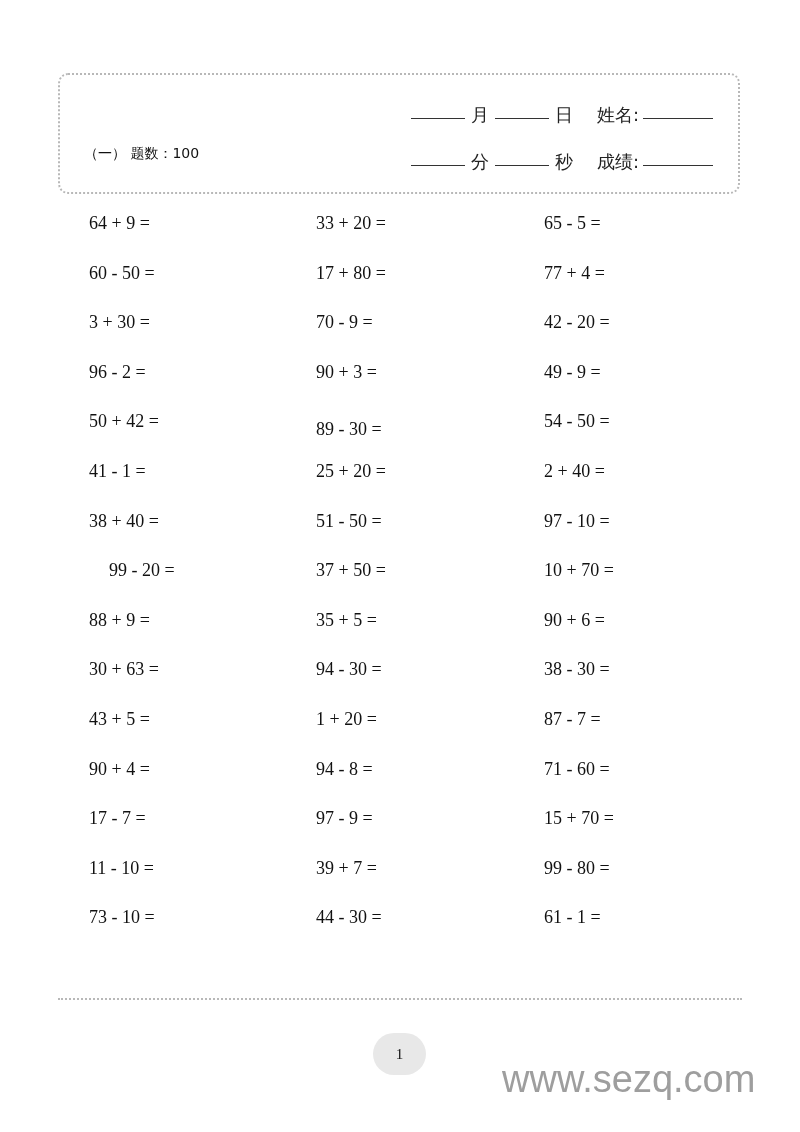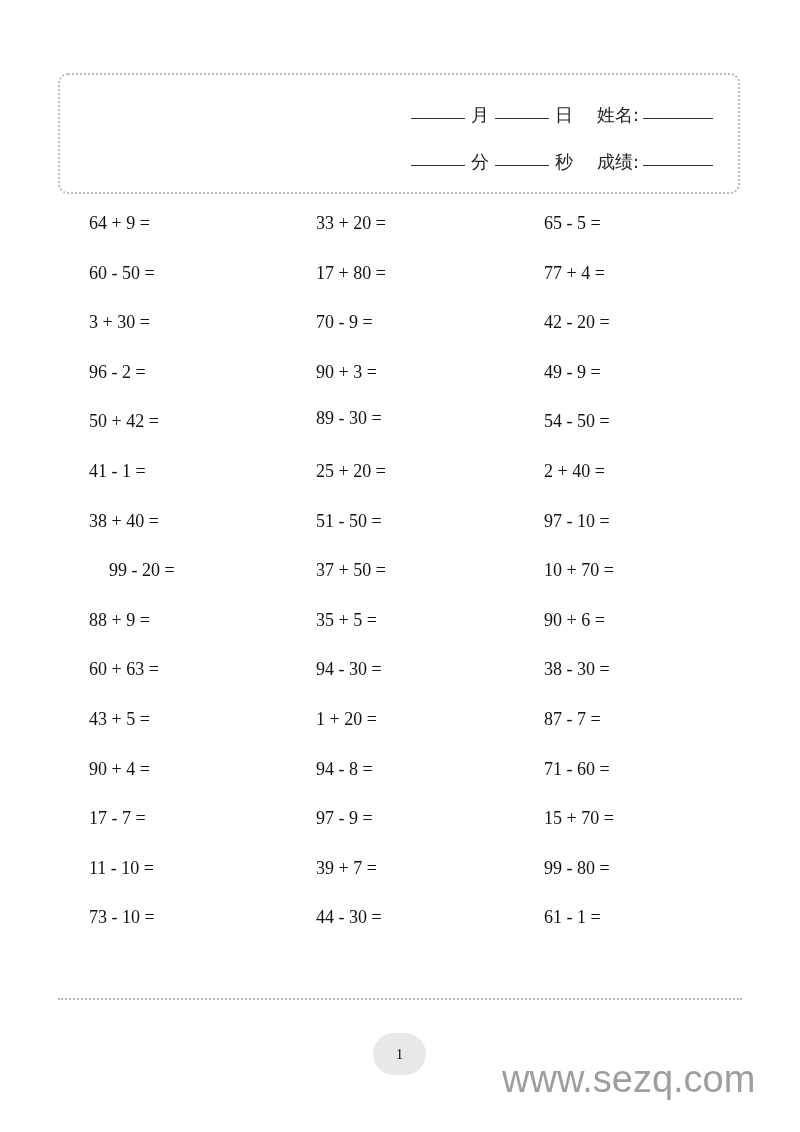--- a/index.html
+++ b/index.html
@@ -45,20 +45,21 @@
     .watermark {
       position: absolute; left: 502px; top: 1058px; font-family: "Liberation Sans", sans-serif;
       font-size: 38px; color: #9e9e9e; letter-spacing: 0px;
     }
   </style>
 </head>
 <body>
 
 <div class="header-box">
   <div class="range">
+    <span class="l2">（一）  题数：100</span>
   </div>
   <div class="info-row r1">
     <span class="blank"></span>
     <span class="unit">月</span>
     <span class="blank"></span>
     <span class="unit">日</span>
     <span class="gap"></span>
     <span>姓名:</span>
     <span class="blank long"></span>
   </div>
@@ -80,35 +81,35 @@
     <div class="cell" style="left: 89px; top: 263px;">60 - 50 =</div>
     <div class="cell" style="left: 316px; top: 263px;">17 + 80 =</div>
     <div class="cell" style="left: 544px; top: 263px;">77 + 4 =</div>
     <div class="cell" style="left: 89px; top: 312px;">3 + 30 =</div>
     <div class="cell" style="left: 316px; top: 312px;">70 - 9 =</div>
     <div class="cell" style="left: 544px; top: 312px;">42 - 20 =</div>
     <div class="cell" style="left: 89px; top: 362px; text-align: right;">96 - 2 =</div>
     <div class="cell" style="left: 316px; top: 362px;">90 + 3 =</div>
     <div class="cell" style="left: 544px; top: 362px;">49 - 9 =</div>
     <div class="cell" style="left: 89px; top: 411px;">50 + 42 =</div>
-    <div class="cell" style="left: 316px; top: 408px; text-align: right;">89 - 30 =</div>
+    <div class="cell" style="left: 316px; top: 419px; text-align: right;">89 - 30 =</div>
     <div class="cell" style="left: 544px; top: 411px;">54 - 50 =</div>
     <div class="cell" style="left: 89px; top: 461px;">41 - 1 =</div>
     <div class="cell" style="left: 316px; top: 461px;">25 + 20 =</div>
     <div class="cell" style="left: 544px; top: 461px;">2 + 40 =</div>
     <div class="cell" style="left: 89px; top: 511px;">38 + 40 =</div>
     <div class="cell" style="left: 316px; top: 511px;">51 - 50 =</div>
     <div class="cell" style="left: 544px; top: 511px;">97 - 10 =</div>
     <div class="cell" style="left: 89px; top: 560px; margin-left: 20px;">99 - 20 =</div>
     <div class="cell" style="left: 316px; top: 560px;">37 + 50 =</div>
     <div class="cell" style="left: 544px; top: 560px;">10 + 70 =</div>
     <div class="cell" style="left: 89px; top: 610px;">88 + 9 =</div>
     <div class="cell" style="left: 316px; top: 610px;">35 + 5 =</div>
     <div class="cell" style="left: 544px; top: 610px;">90 + 6 =</div>
-    <div class="cell" style="left: 89px; top: 659px;">60 + 63 =</div>
+    <div class="cell" style="left: 89px; top: 659px;">30 + 63 =</div>
     <div class="cell" style="left: 316px; top: 659px;">94 - 30 =</div>
     <div class="cell" style="left: 544px; top: 659px;">38 - 30 =</div>
     <div class="cell" style="left: 89px; top: 709px;">43 + 5 =</div>
     <div class="cell" style="left: 316px; top: 709px;">1 + 20 =</div>
     <div class="cell" style="left: 544px; top: 709px;">87 - 7 =</div>
     <div class="cell" style="left: 89px; top: 759px;">90 + 4 =</div>
     <div class="cell" style="left: 316px; top: 759px;">94 - 8 =</div>
     <div class="cell" style="left: 544px; top: 759px;">71 - 60 =</div>
     <div class="cell" style="left: 89px; top: 808px;">17 - 7 =</div>
     <div class="cell" style="left: 316px; top: 808px;">97 - 9 =</div>

